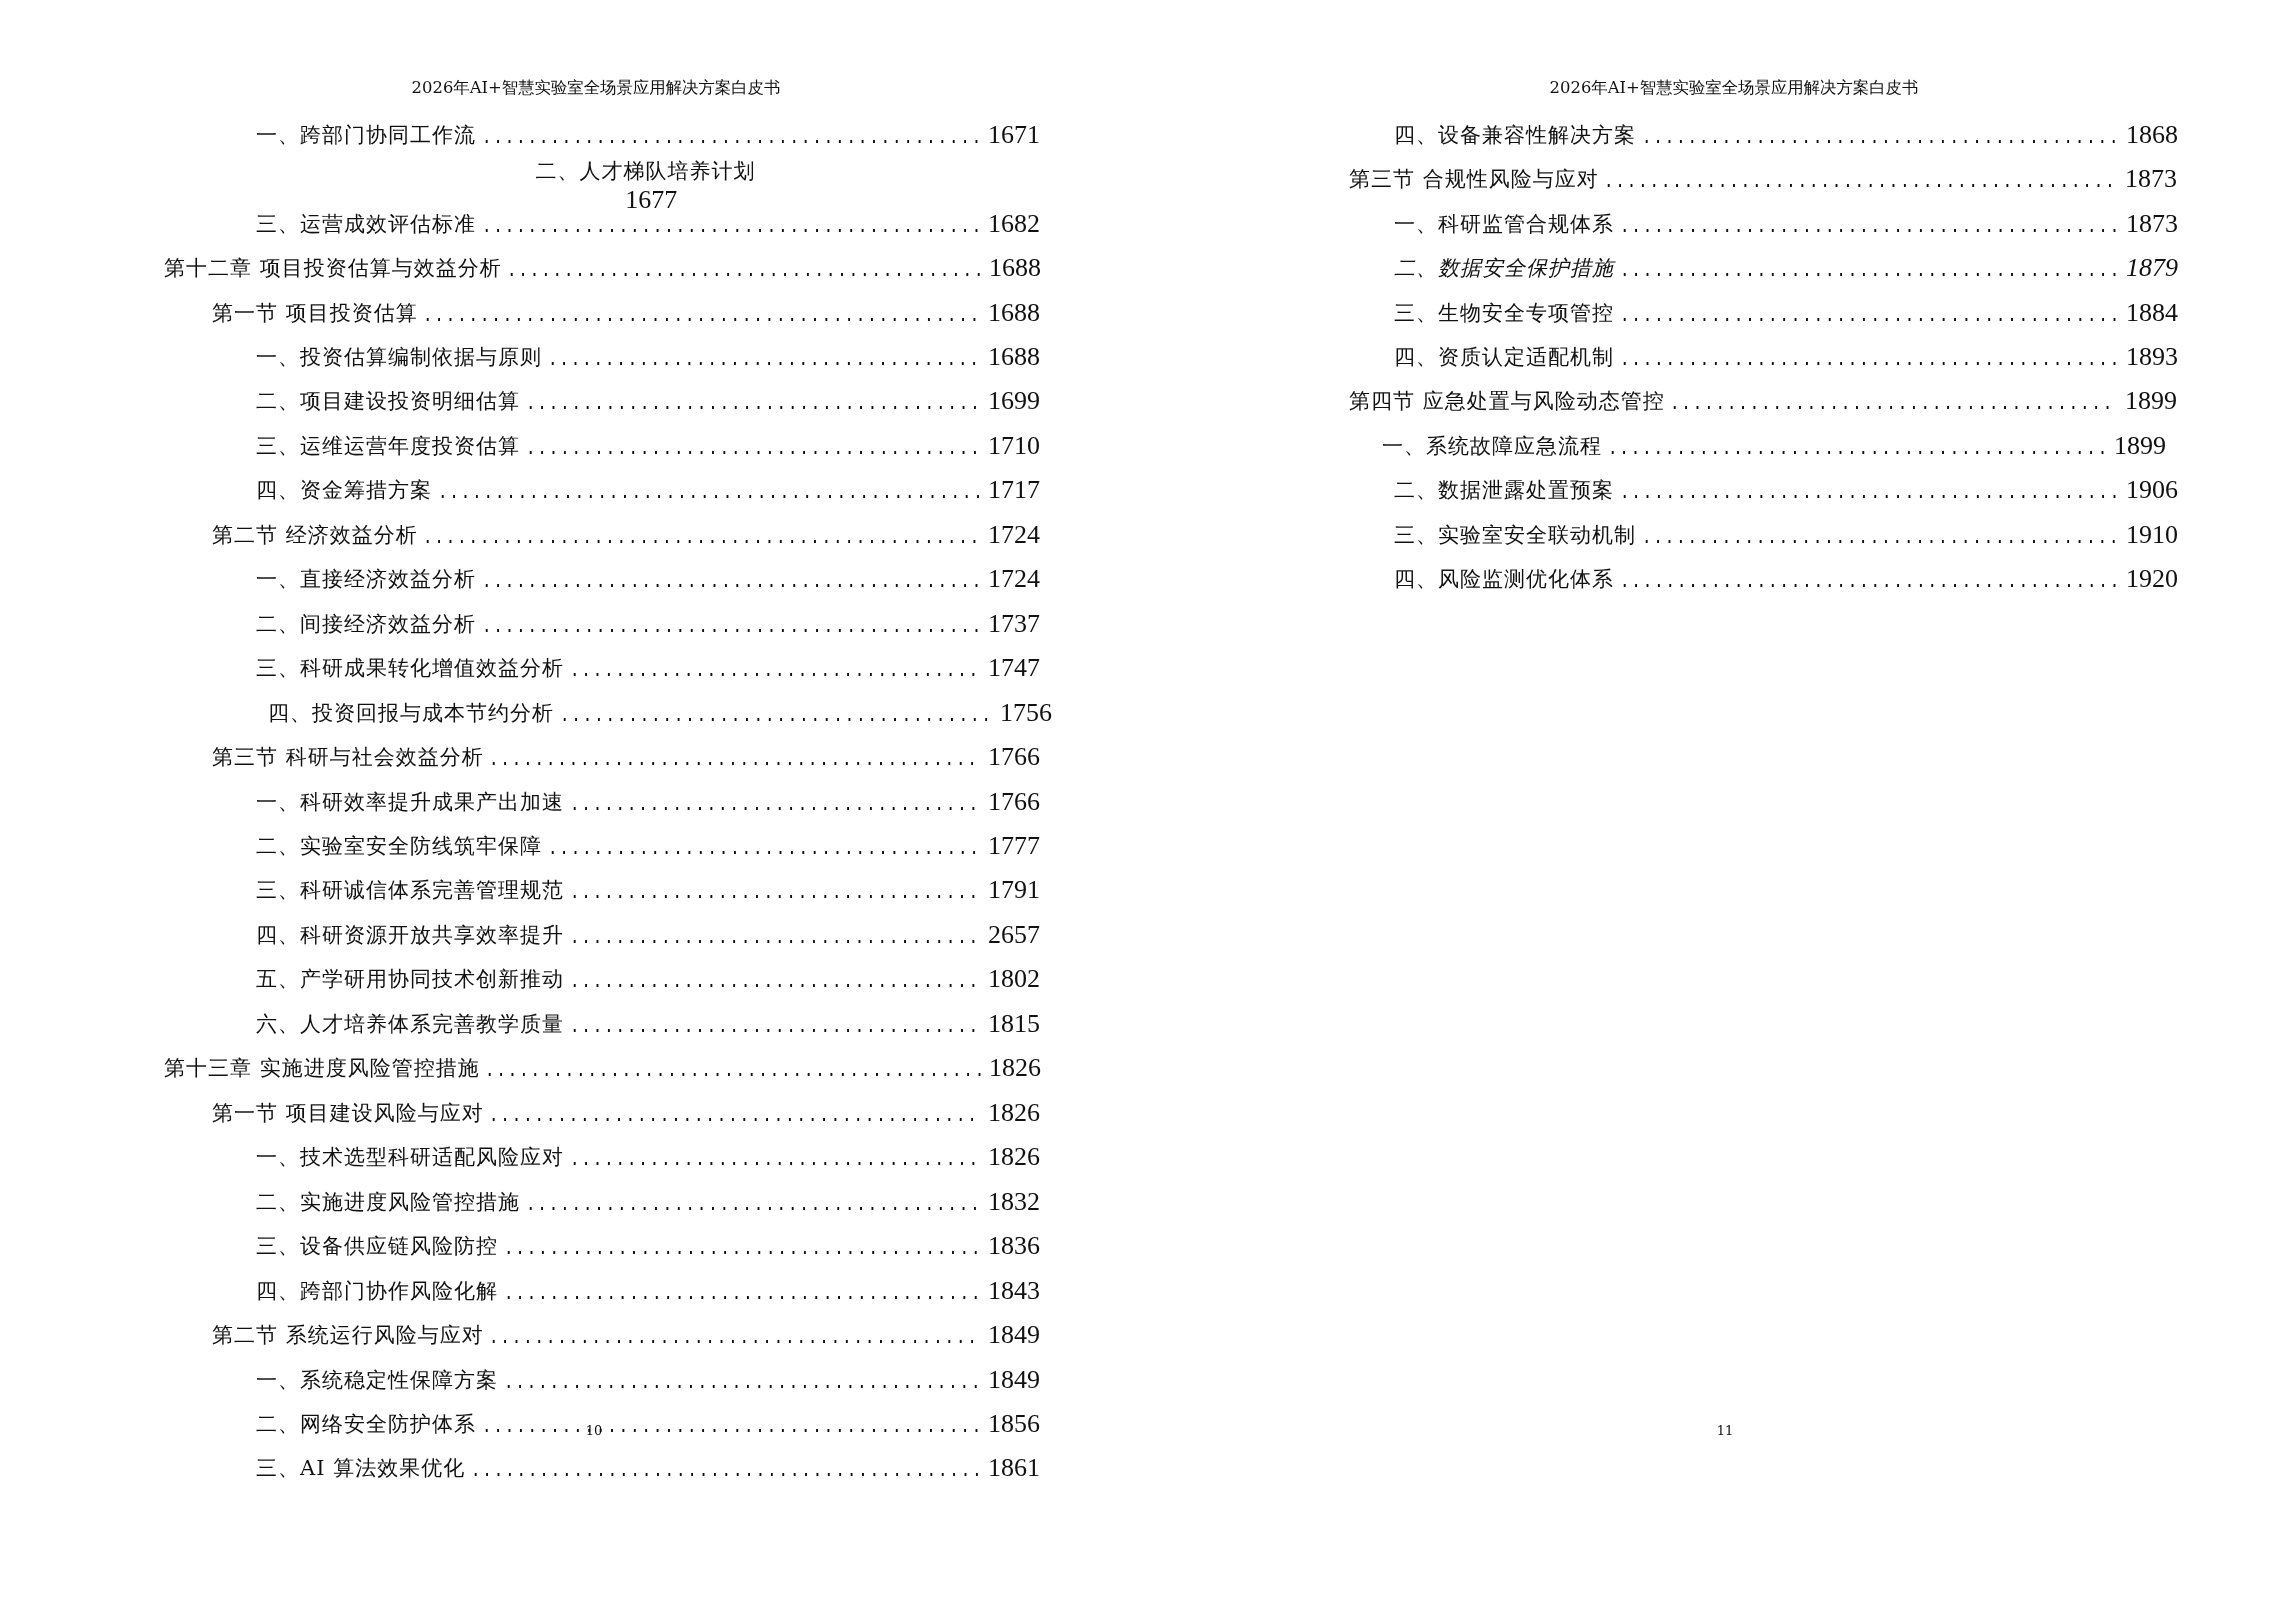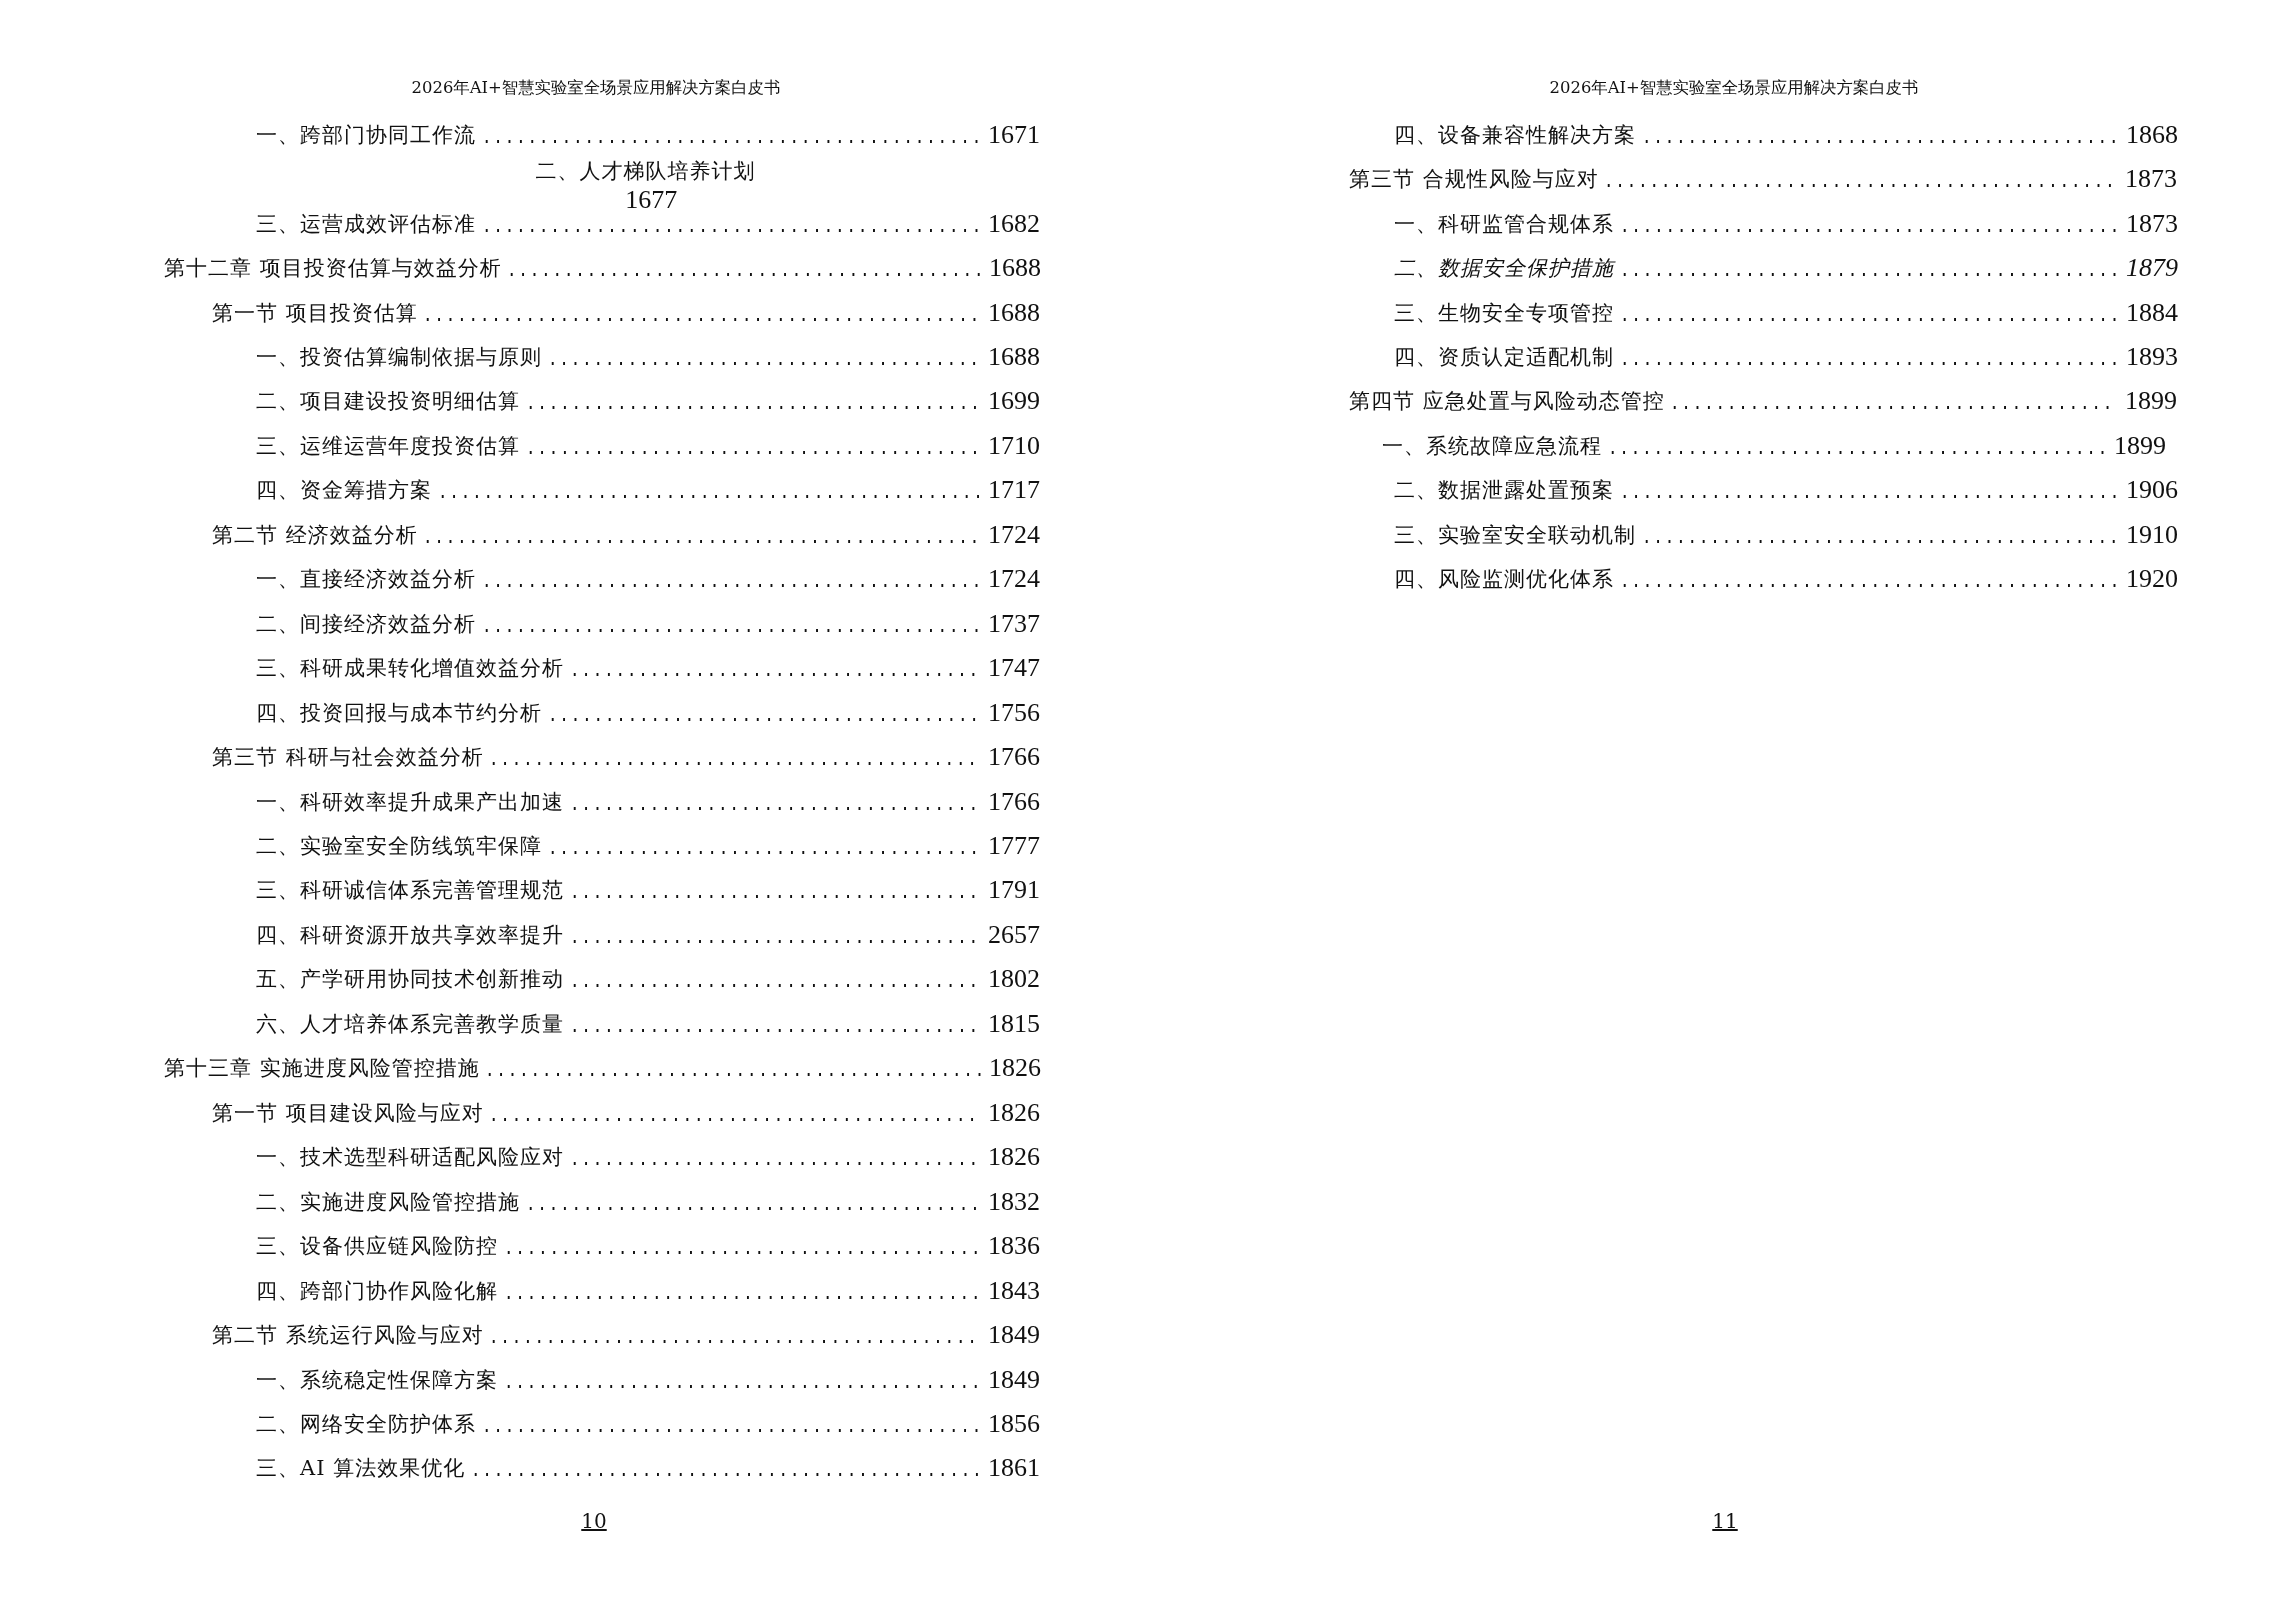--- a/index.html
+++ b/index.html
@@ -11,21 +11,21 @@
   .header { position:absolute; top:77px; font-size:16.4px; white-space:nowrap;
             transform:translateX(-50%); letter-spacing:0; }
   .row { position:absolute; height:44px; display:flex; align-items:center;
          font-size:21px; white-space:nowrap; }
   .row .label { flex:0 0 auto; padding-right:4.8px; letter-spacing:1px; }
   .row .leader { flex:1 1 auto; overflow:hidden; height:21px; position:relative; }
   .row .leader::before { content:""; position:absolute; left:0; right:0; bottom:2.9px; height:2.9px;
          background-image:radial-gradient(circle, #111 1.3px, transparent 1.4px);
          background-size:11.4px 2.9px; background-repeat:repeat-x; }
   .row .num { flex:0 0 auto; padding-left:6.7px; font-family:"Liberation Serif","DejaVu Serif",serif; font-size:26px; }
-  .pagenum { position:absolute; top:1509px; font-size:20px; transform:translateX(-50%);text-decoration:underline; }
+  .pagenum { position:absolute; top:1423px; font-size:13px; transform:translateX(-50%); }
 </style>
 </head>
 <body>
 
 <div class="page left">
   <div class="header" style="left:596px;">2026年AI+智慧实验室全场景应用解决方案白皮书</div>
   <div id="left-toc">
       <div class="row" style="left: 256px; width: 784px; top: 113px;">
         <span class="label">一、跨部门协同工作流</span>
         <span class="leader"></span>
@@ -84,21 +84,21 @@
       <div class="row" style="left: 256px; width: 784px; top: 602px;">
         <span class="label">二、间接经济效益分析</span>
         <span class="leader"></span>
         <span class="num">1737</span>
       </div>
       <div class="row" style="left: 256px; width: 784px; top: 646px;">
         <span class="label">三、科研成果转化增值效益分析</span>
         <span class="leader"></span>
         <span class="num">1747</span>
       </div>
-      <div class="row" style="left: 256px; width: 784px; top: 691px;">
+      <div class="row" style="left: 268px; width: 784px; top: 691px;">
         <span class="label">四、投资回报与成本节约分析</span>
         <span class="leader"></span>
         <span class="num">1756</span>
       </div>
       <div class="row" style="left: 212px; width: 828px; top: 735px;">
         <span class="label">第三节  科研与社会效益分析</span>
         <span class="leader"></span>
         <span class="num">1766</span>
       </div>
       <div class="row" style="left: 256px; width: 784px; top: 780px;">

